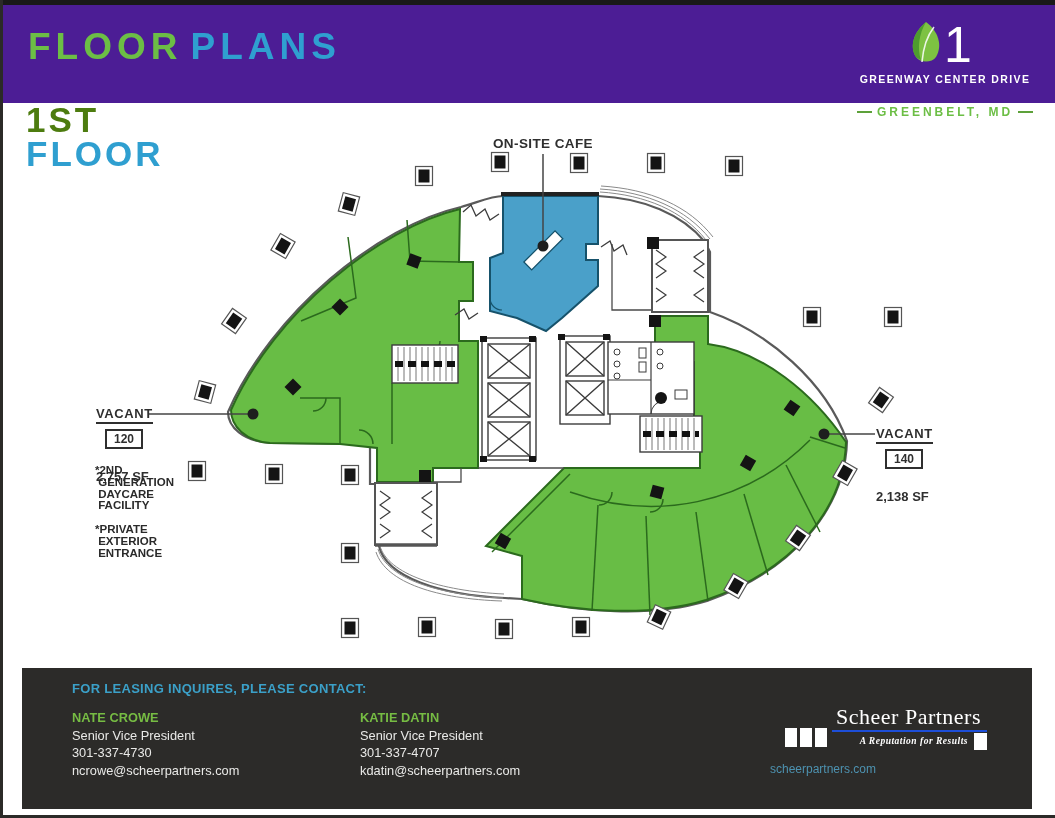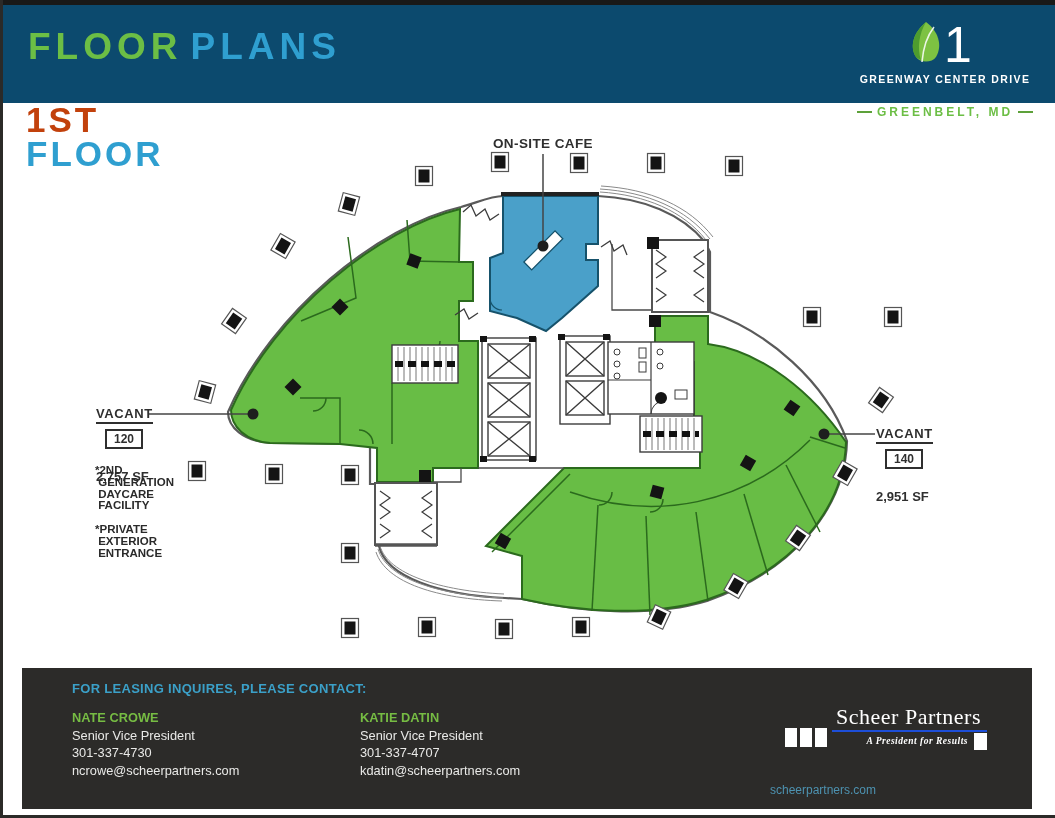--- a/index.html
+++ b/index.html
@@ -5,38 +5,38 @@
   html,body{margin:0;padding:0;background:#e8e8e8;}
   #page{position:relative;width:1055px;height:818px;background:#ffffff;overflow:hidden;
         font-family:"Liberation Sans",sans-serif;}
   .abs{position:absolute;}
 
   
   #left-border{left:0;top:0;width:3px;height:818px;background:#2b2a28;}
   #bottom-border{left:0;bottom:0;width:1055px;height:3px;background:#2b2a28;}
 
   
-  #header{left:0;top:0;width:1055px;height:98px;background:#0c4a6e;border-top:5px solid #191918;}
+  #header{left:0;top:0;width:1055px;height:98px;background:#4c1d95;border-top:5px solid #191918;}
   #main-title{left:28px;top:21px;font-size:37px;font-weight:700;letter-spacing:5px;white-space:nowrap;}
   #main-title .w1{color:#6cbe45;}
   #main-title .w2{color:#2f9fd0;margin-left:8px;}
 
   
   #logo{right:22px;top:14px;width:176px;text-align:center;color:#fff;}
   #logo-number{display:flex;justify-content:center;align-items:flex-start;height:52px;}
   #logo-number span{font-size:50px;font-weight:400;letter-spacing:7px;line-height:52px;}
   #logo-leaf{margin:0 1px 0 -2px;}
   #logo-address{font-size:10.5px;font-weight:700;letter-spacing:1.4px;margin-top:2px;white-space:nowrap;}
   #logo-city-row{display:flex;align-items:center;justify-content:center;margin-top:4px;}
   .city-dash{width:24px;height:2px;background:#5da13a;}
   #logo-city{font-size:12px;font-weight:700;letter-spacing:3px;color:#6cbe45;margin:16px 5px;white-space:nowrap;}
 
   
   #floor-label{left:26px;top:103px;font-weight:700;font-size:35px;letter-spacing:3px;line-height:34px;}
-  #floor-label .l1{color:#c2410c;}
+  #floor-label .l1{color:#4d7c0f;}
   #floor-label .l2{color:#2f9fd0;}
 
   
   #plan-svg{left:0;top:0;}
 
   
   .plan-label{color:#2f2f2f;font-weight:700;}
   #cafe-label{left:470px;top:136px;width:146px;text-align:center;font-size:13.5px;letter-spacing:0.4px;}
   .vacant-word{display:inline-block;font-size:13px;letter-spacing:0.6px;border-bottom:2px solid #2f2f2f;padding-bottom:1px;}
   .suite-box{display:inline-block;border:2px solid #2f2f2f;padding:0 7px;font-size:12px;font-weight:700;
@@ -62,21 +62,21 @@
   .scheer-row{display:flex;align-items:flex-end;}
   .sq-group{display:flex;align-items:flex-end;padding-bottom:3px;}
   .sq{display:inline-block;width:12px;height:19px;background:#fff;margin-right:3px;}
   .scheer-text{margin-left:2px;}
   .scheer-name{font-family:"Liberation Serif",serif;font-size:22px;color:#fff;letter-spacing:0.5px;
                border-bottom:2px solid #1d4ed8;padding:0 6px 2px 4px;line-height:22px;}
   .scheer-tag-row{display:flex;justify-content:flex-end;align-items:flex-start;margin-top:1px;}
   .scheer-tag{font-family:"Liberation Serif",serif;font-style:italic;font-weight:700;font-size:9.5px;color:#fff;
               margin-top:3px;letter-spacing:0.5px;}
   .sq-end{width:13px;height:17px;margin:0 0 0 6px;}
-  #scheer-site{position:absolute;left:748px;top:94px;font-size:12px;color:#4d92b0;cursor:pointer;margin-top:21px;}
+  #scheer-site{position:absolute;left:748px;top:94px;font-size:12px;color:#4d92b0;cursor:pointer;}
 </style>
 </head>
 <body>
 
 <div id="page">
 
   <svg id="plan-svg" class="abs" width="1055" height="668" viewBox="0 0 1055 668">
     <defs>
       <g id="col">
         <rect x="-8.5" y="-9.5" width="17" height="19" fill="#ffffff" stroke="#555" stroke-width="1.2"></rect>
@@ -312,21 +312,21 @@
  GENERATION
  DAYCARE
  FACILITY</div>
   <div id="note-2" class="abs note">*PRIVATE
  EXTERIOR
  ENTRANCE</div>
 
   <div id="vacant-140" class="abs plan-label">
     <span class="vacant-word">VACANT</span><br>
     <span class="suite-box">140</span>
-    <div class="sf-line">2,951 SF</div>
+    <div class="sf-line">2,138 SF</div>
   </div>
 
   <div id="footer" class="abs">
     <div id="footer-heading">FOR LEASING INQUIRES, PLEASE CONTACT:</div>
 
     <div id="contact-0" class="contact">
       <div class="cname">NATE CROWE</div>
       <div>Senior Vice President</div>
       <div>301-337-4730</div>
       <div class="cemail">ncrowe@scheerpartners.com</div>
@@ -342,21 +342,21 @@
     <div id="scheer">
       <div class="scheer-row">
         <div class="sq-group">
           <span class="sq"></span>
             <span class="sq"></span>
             <span class="sq"></span>
         </div>
         <div class="scheer-text">
           <div class="scheer-name">Scheer Partners</div>
           <div class="scheer-tag-row">
-            <span class="scheer-tag">A President for Results</span>
+            <span class="scheer-tag">A Reputation for Results</span>
             <span class="sq sq-end"></span>
           </div>
         </div>
       </div>
     </div>
 
     <div id="scheer-site">scheerpartners.com</div>
   </div>
 
   <div id="left-border" class="abs"></div>

